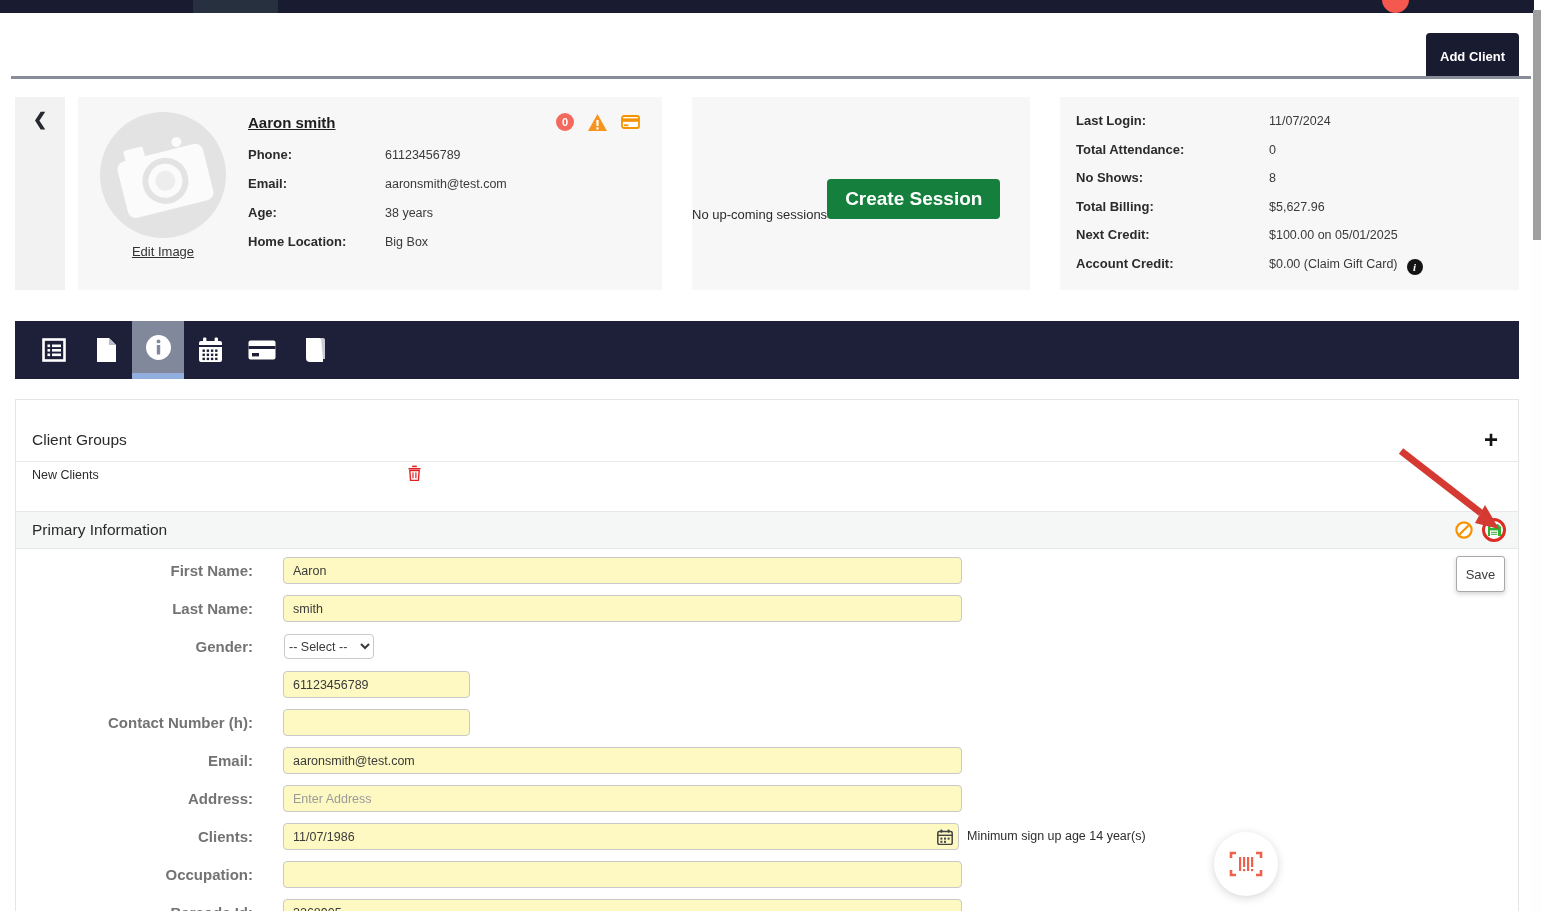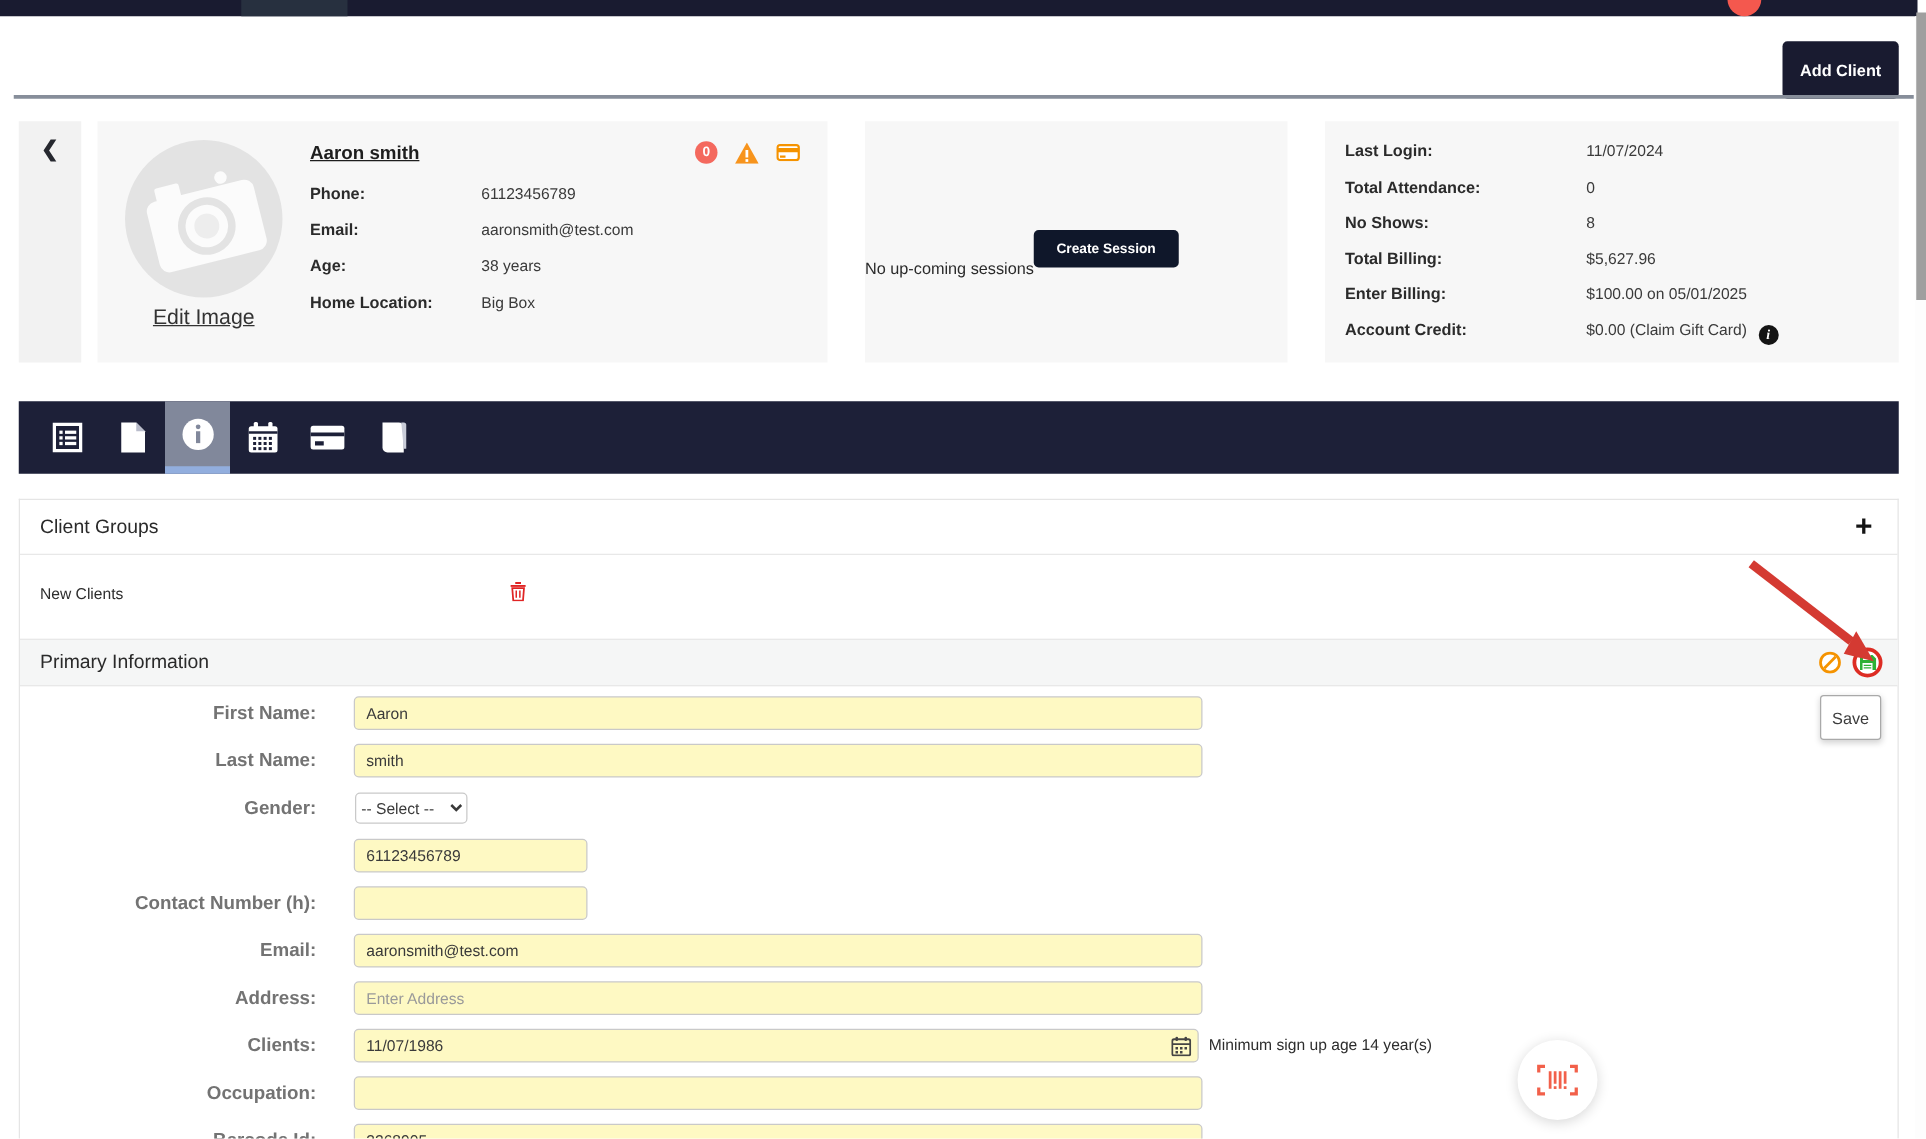--- a/index.html
+++ b/index.html
@@ -24,53 +24,53 @@
   .back-chevron { display:inline-block; margin-top:12px; font-size:17px; font-weight:bold; color:#26282f; cursor:pointer; }
   .card { position:absolute; top:97px; height:193px; background:#f7f7f7; }
   .card.profile { left:78px; width:584px; }
   .card.sessions { left:692px; width:338px; display:flex; flex-direction:row; align-items:center; }
   .card.stats { left:1060px; width:459px; }
 
   .avatar { position:absolute; left:22px; top:15px; width:126px; height:126px; border-radius:50%;
     background:#e3e3e3; overflow:hidden; }
   .avatar svg { position:absolute; left:18px; top:26px; transform:rotate(-14deg); }
   .edit-image { position:absolute; left:22px; top:147px; width:126px; text-align:center;
-    font-size:17px; color:#333; text-decoration:underline; cursor:pointer; }
+    font-size:13px; color:#333; text-decoration:underline; cursor:pointer; }
   .profile-name { position:absolute; left:170px; top:17px; font-size:15px; font-weight:bold;
     text-decoration:underline; color:#1e1e1e; cursor:pointer; }
   .profile-icons { position:absolute; left:478px; top:16px; display:flex; gap:14px; align-items:center; }
   .zero-badge { width:18px; height:18px; border-radius:50%; background:#f4695e; color:#fff;
     font-size:11px; font-weight:bold; display:flex; align-items:center; justify-content:center; }
   .profile-rows { position:absolute; left:170px; top:50px; }
   .p-row { height:29px; font-size:13px; }
   .p-row .lbl { display:inline-block; width:137px; font-weight:bold; color:#2b2b2b; }
   .p-row .val { font-size:12.5px; color:#3a3a3a; }
 
   .sessions-empty { margin-top:42px; font-size:13px; color:#2b2b2b; }
-  .btn-create { margin-top:10px; background:#0f172a; color:#fff; border:none; border-radius:4px;
-    padding:9px 18px; font-size:11px; font-weight:bold; font-family:"Liberation Sans",sans-serif; cursor:pointer; }
+  .btn-create { margin-top:10px; background:#15803d; color:#fff; border:none; border-radius:4px;
+    padding:9px 18px; font-size:19px; font-weight:bold; font-family:"Liberation Sans",sans-serif; cursor:pointer; }
 
   .stats-rows { position:absolute; left:16px; top:16px; }
   .s-row { height:28.6px; font-size:13px; white-space:nowrap; }
   .s-row .lbl { display:inline-block; width:193px; font-weight:bold; color:#2b2b2b; }
   .s-row .val { font-size:12.5px; color:#3a3a3a; }
   .info-circle { display:inline-flex; width:16px; height:16px; margin-left:9px; border-radius:50%;
     background:#141414; color:#fff; font-size:11px; font-weight:bold; font-family:"Liberation Serif",serif;
     font-style:italic; align-items:center; justify-content:center; vertical-align:-3px; cursor:pointer; }
 
   
   .tabbar { position:absolute; left:15px; top:321px; width:1504px; height:58px; background:#1d2038;
     display:flex; padding-left:13px; }
   .tab { width:52px; height:58px; display:flex; align-items:center; justify-content:center; cursor:pointer; }
   .tab.active { background:#81889b; border-bottom:6px solid #92aede; }
 
   
   .section { position:absolute; left:15px; top:399px; width:1504px; height:512px;
     background:#fff; border:1px solid #e5e5e5; border-bottom:none; }
-  .cg-header { position:absolute; left:0; top:0; width:100%; height:44px; display:flex;
+  .cg-header { position:absolute; left:0; top:18px; width:100%; height:44px; display:flex;
     align-items:center; padding:0 20px 0 16px; border-bottom:1px solid #e8e8e8; }
   .section-title { font-size:15.5px; color:#2a2a2a; }
   .plus-btn { margin-left:auto; font-size:24px; font-weight:bold; color:#141414; line-height:1; cursor:pointer; }
   .group-row { position:absolute; left:0; top:45px; width:100%; height:66px; }
   .group-name { position:absolute; left:16px; top:23px; font-size:12.5px; color:#2d2d2d; }
   .trash-btn { position:absolute; left:392px; top:20px; cursor:pointer; }
 
   .pi-header { position:absolute; left:0; top:111px; width:100%; height:38px; background:#f5f6f6;
     border-top:1px solid #e8e8e8; border-bottom:1px solid #e8e8e8;
     display:flex; align-items:center; padding:0 12px 0 16px; }
@@ -181,21 +181,21 @@
       <div class="s-row">
         <span class="lbl">Total Attendance:</span><span class="val">0</span>
       </div>
       <div class="s-row">
         <span class="lbl">No Shows:</span><span class="val">8</span>
       </div>
       <div class="s-row">
         <span class="lbl">Total Billing:</span><span class="val">$5,627.96</span>
       </div>
       <div class="s-row">
-        <span class="lbl">Enter Billing:</span><span class="val">$100.00 on 05/01/2025</span>
+        <span class="lbl">Next Credit:</span><span class="val">$100.00 on 05/01/2025</span>
       </div>
       <div class="s-row">
         <span class="lbl">Account Credit:</span><span class="val">$0.00 (Claim Gift Card)</span><span class="info-circle">i</span>
       </div>
     </div>
   </div>
 
   <div class="tabbar">
     <div class="tab">
       <svg width="26" height="26" viewBox="0 0 26 26">

